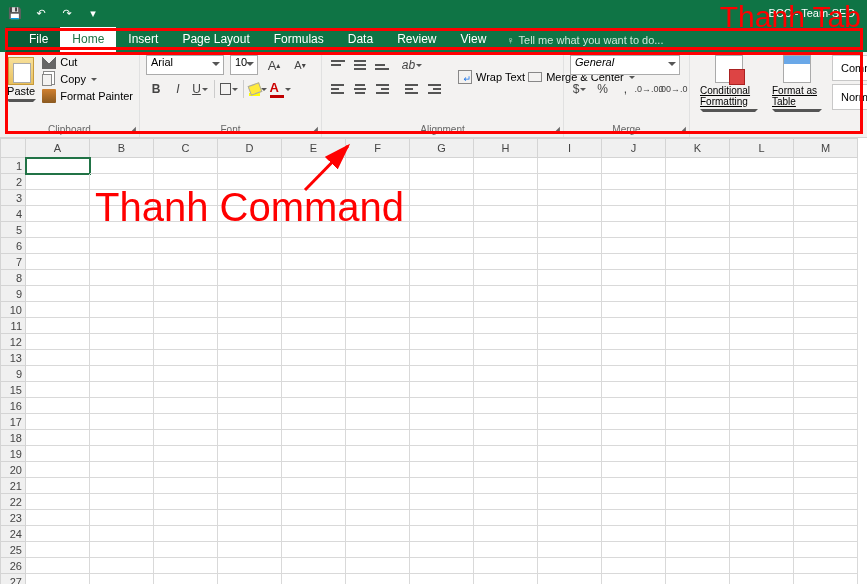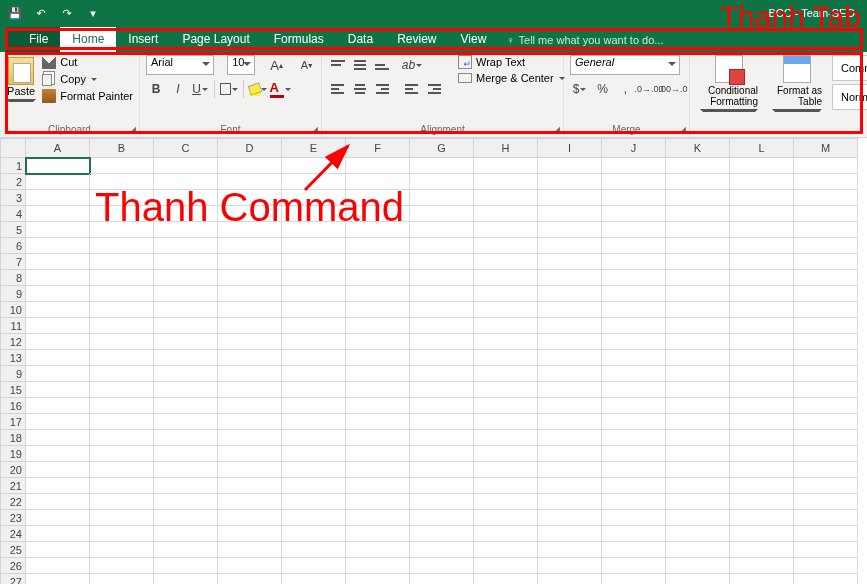--- a/index.html
+++ b/index.html
@@ -32,21 +32,21 @@
 .paste-icon::after { content:""; position:absolute; left:4px; top:5px; width:16px; height:18px; background:#fff; border:1px solid #aaa; }
 .paste-label { font-size:11px; }
 .clip-right { display:flex; flex-direction:column; gap:3px; font-size:11px; }
 .clip-item { display:flex; align-items:center; gap:4px; cursor:pointer; white-space:nowrap; }
 .mini-icon { width:14px; height:14px; display:inline-block; }
 .cut-icon { background:linear-gradient(45deg,#666 45%,transparent 45%),linear-gradient(-45deg,#666 45%,transparent 45%); }
 .copy-icon { border:1px solid #888; box-shadow:2px -2px 0 #fff,2px -2px 0 1px #888; width:10px; height:12px; margin:2px 4px 0 0; }
 .brush-icon { background:linear-gradient(#d08030,#8b5a20); border-radius:1px; }
 
 
-.fontrow1 { display:flex; gap:13px; align-items:center; }
+.fontrow1 { display:flex; gap:6px; align-items:center; }
 .font-select { height:20px; font-size:11px; border:1px solid #ababab; background:#fff; padding:0 14px 0 4px; position:relative; cursor:pointer; }
 .font-name { width:78px; }
 .font-size { width:28px; }
 .caret { position:absolute; right:3px; top:6px; border:4px solid transparent; border-top-color:#555; }
 .sqbtn { width:20px; height:20px; border:1px solid transparent; display:flex; align-items:center; justify-content:center; font-size:12px; cursor:pointer; color:#444; }
 .fontrow2 { display:flex; gap:2px; align-items:center; margin-top:4px; }
 .underline { text-decoration:underline; }
 .split-caret { border:3px solid transparent; border-top-color:#555; margin-left:1px; margin-top:3px; }
 .border-icon { width:12px; height:12px; border:1px solid #555; display:inline-block; }
 .fill-icon { width:14px; height:14px; position:relative; }
@@ -59,32 +59,32 @@
 .alnrow { display:flex; gap:2px; }
 .aln-icon { width:18px; height:14px; display:flex; flex-direction:column; justify-content:space-between; padding:2px; }
 .aln-icon span { height:2px; background:#555; }
 .aln-top span:nth-child(1){width:100%} .aln-top span:nth-child(2){width:70%} .aln-top span:nth-child(3){width:0}
 .aln-mid span{width:80%;margin:0 auto}
 .aln-bot span:nth-child(1){width:0} .aln-bot span:nth-child(2){width:70%} .aln-bot span:nth-child(3){width:100%}
 .aln-l span{width:90%} .aln-l span:nth-child(2){width:60%}
 .aln-c span{margin:0 auto;width:70%} .aln-c span:nth-child(2){width:90%}
 .aln-r span{margin-left:auto;width:90%} .aln-r span:nth-child(2){width:60%}
 .orient-icon { font-style:italic; font-size:12px; }
-.wrap-merge { display:flex; flex-direction:column; gap:3px; font-size:11px; margin-left:8px; }
+.wrap-merge { display:flex; flex-direction:row; gap:3px; font-size:11px; margin-left:8px; }
 .wm-item { display:flex; align-items:center; gap:4px; cursor:pointer; white-space:nowrap; }
 .wrap-icn { width:14px; height:14px; border:1px solid #888; position:relative; }
 .wrap-icn::after { content:"↵"; position:absolute; font-size:9px; right:0; bottom:-1px; color:#1a73e8; }
 .merge-icn { width:14px; height:10px; border:1px solid #888; }
 
 
 .num-fmt { width:110px;font-style:italic; }
 .numrow2 { display:flex; gap:4px; align-items:center; margin-top:4px; font-size:12px; color:#444; }
 
 
-.bigbtn { text-align:right; font-size:11px; cursor:pointer; padding:0 4px; }
+.bigbtn { text-align:left; font-size:11px; cursor:pointer; padding:0 4px;text-decoration:underline; }
 .bigbtn-icon { width:28px; height:28px; margin:0 auto 2px; }
 .cf-icon { background:linear-gradient(#fff,#fff); border:1px solid #aaa; position:relative; }
 .cf-icon::after { content:""; position:absolute; right:-3px; bottom:-3px; width:14px; height:14px; background:#d44; border:1px solid #a22; }
 .ft-icon { border:1px solid #aaa; background:
   linear-gradient(#6aa8e8,#6aa8e8) 0 0/100% 8px no-repeat,
   linear-gradient(#fff,#fff); }
 
 
 .norm-btn { border:1px solid #c8c8c8; padding:6px 8px; font-size:11px; background:#fff; cursor:pointer; }
 

